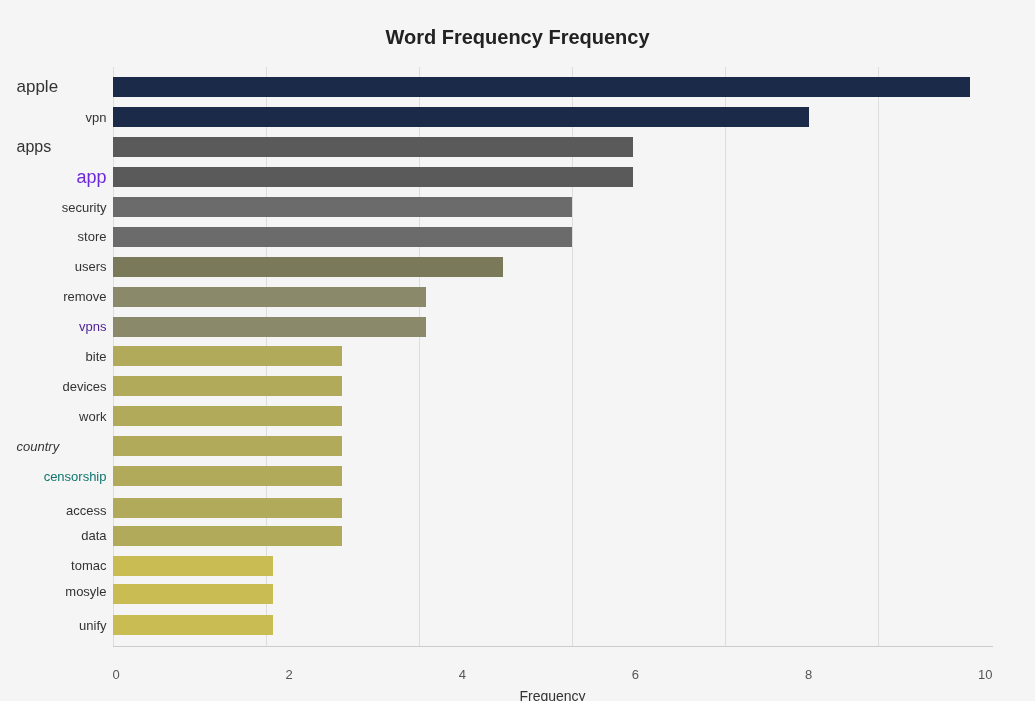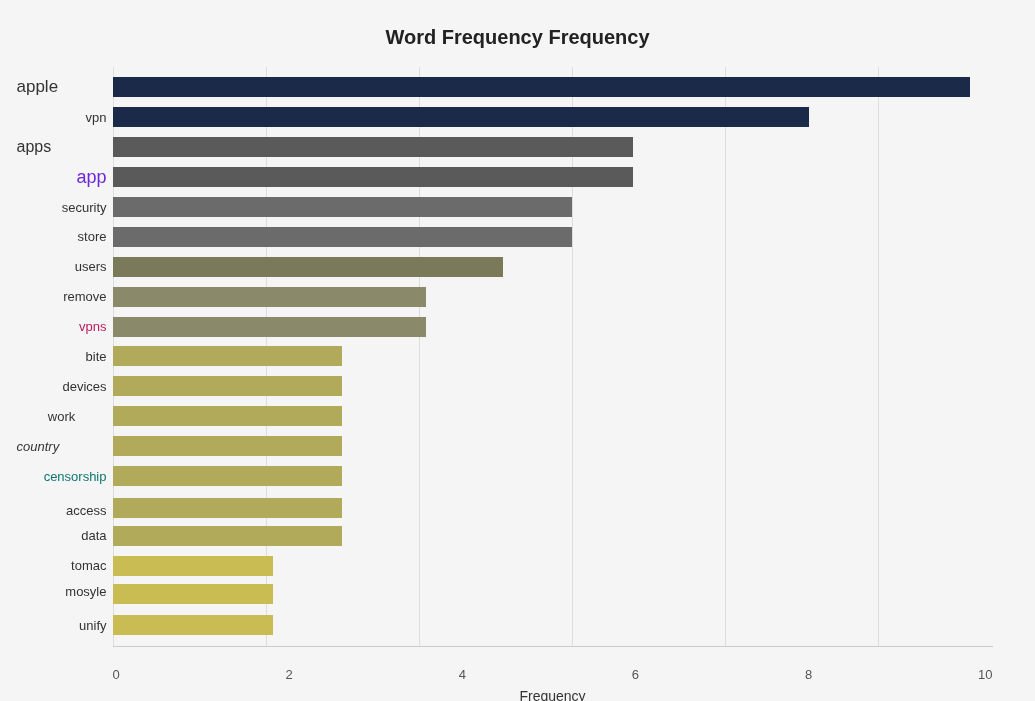--- a/index.html
+++ b/index.html
@@ -87,33 +87,33 @@
         </div>
         <div style="display: flex; align-items: center; position: relative; height: 24px;">
           <span style="position: absolute; right: calc(100% + 6px); width: 90px; text-align: right; font-size: 13px; color: rgb(51, 51, 51); white-space: nowrap;">users</span>
           <div style="width: 44.3478%; height: 20px; background: rgb(122, 122, 90); display: block;"></div>
         </div>
         <div style="display: flex; align-items: center; position: relative; height: 24px;">
           <span style="position: absolute; right: calc(100% + 6px); width: 90px; text-align: right; font-size: 13px; color: rgb(51, 51, 51); white-space: nowrap;">remove</span>
           <div style="width: 35.6522%; height: 20px; background: rgb(138, 138, 106); display: block;"></div>
         </div>
         <div style="display: flex; align-items: center; position: relative; height: 24px;">
-          <span style="position: absolute; right: calc(100% + 6px); width: 90px; text-align: right; font-size: 13px; color: #be185d; white-space: nowrap;">vpns</span>
+          <span style="position: absolute; right: calc(100% + 6px); width: 90px; text-align: right; font-size: 13px; color: #4c1d95; white-space: nowrap;">vpns</span>
           <div style="width: 35.6522%; height: 20px; background: rgb(138, 138, 106); display: block;"></div>
         </div>
         <div style="display: flex; align-items: center; position: relative; height: 24px;">
           <span style="position: absolute; right: calc(100% + 6px); width: 90px; text-align: right; font-size: 13px; color: rgb(51, 51, 51); white-space: nowrap;">bite</span>
           <div style="width: 26.087%; height: 20px; background: rgb(176, 170, 90); display: block;"></div>
         </div>
         <div style="display: flex; align-items: center; position: relative; height: 24px;">
           <span style="position: absolute; right: calc(100% + 6px); width: 90px; text-align: right; font-size: 13px; color: rgb(51, 51, 51); white-space: nowrap;">devices</span>
           <div style="width: 26.087%; height: 20px; background: rgb(176, 170, 90); display: block;"></div>
         </div>
         <div style="display: flex; align-items: center; position: relative; height: 24px;">
-          <span style="position: absolute; right: calc(100% + 6px); width: 90px; text-align: center; font-size: 13px; color: rgb(51, 51, 51); white-space: nowrap;">work</span>
+          <span style="position: absolute; right: calc(100% + 6px); width: 90px; text-align: right; font-size: 13px; color: rgb(51, 51, 51); white-space: nowrap;">work</span>
           <div style="width: 26.087%; height: 20px; background: rgb(176, 170, 90); display: block;"></div>
         </div>
         <div style="display: flex; align-items: center; position: relative; height: 24px;">
           <span style="position: absolute; right: calc(100% + 6px); width: 90px; font-size: 13px; color: rgb(51, 51, 51); white-space: nowrap; font-style: italic;">country</span>
           <div style="width: 26.087%; height: 20px; background: rgb(176, 170, 90); display: block;"></div>
         </div>
         <div style="display: flex; align-items: center; position: relative; height: 24px;">
           <span style="position: absolute; right: calc(100% + 6px); width: 90px; text-align: right; font-size: 13px; color: #0f766e; white-space: nowrap;">censorship</span>
           <div style="width: 26.087%; height: 20px; background: rgb(176, 170, 90); display: block;"></div>
         </div>

